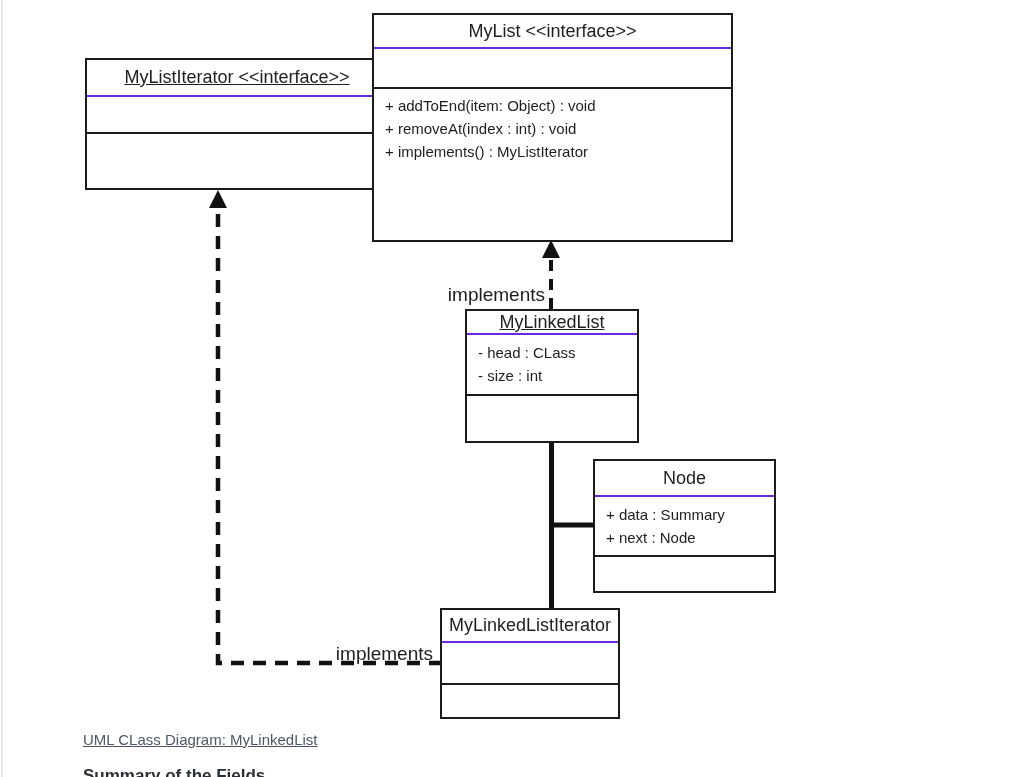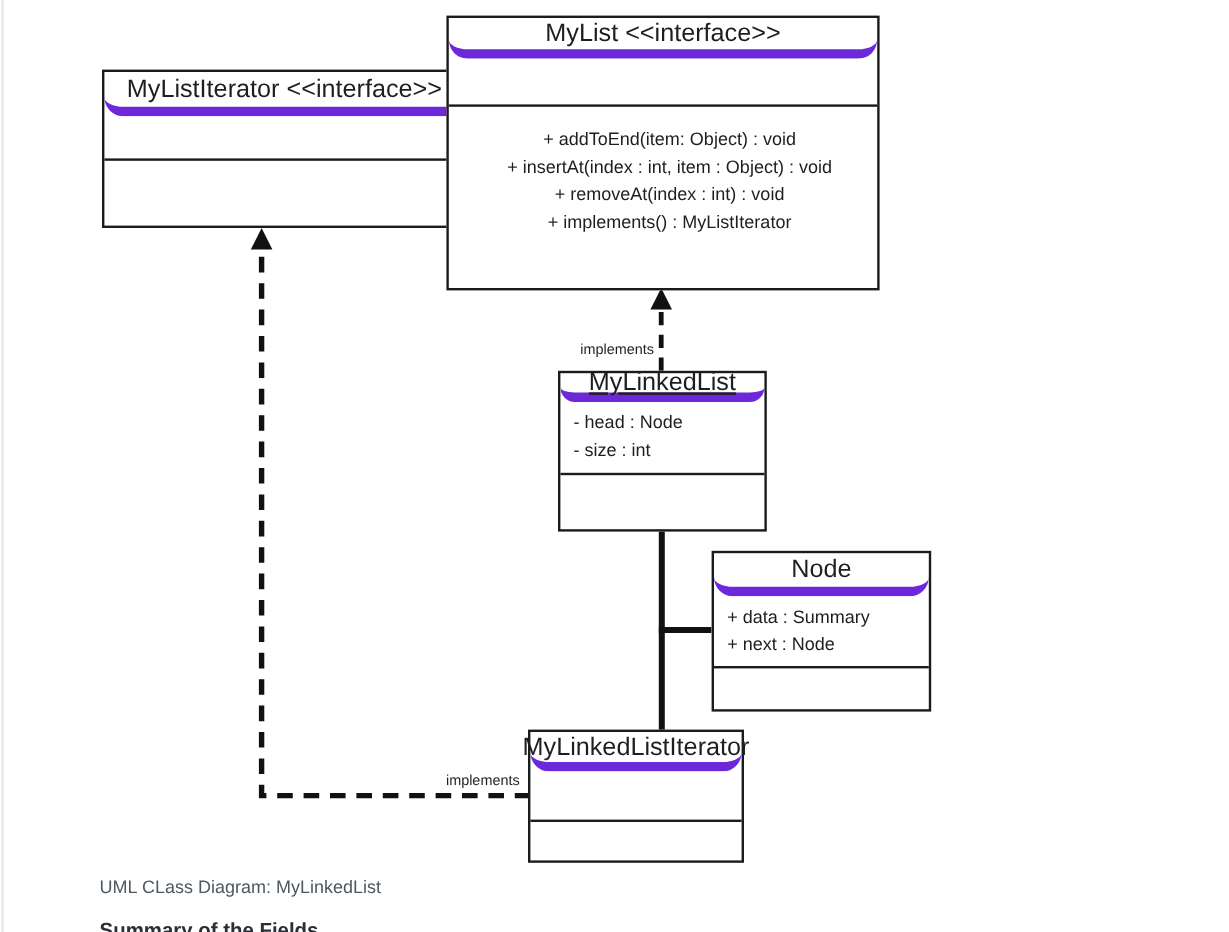--- a/index.html
+++ b/index.html
@@ -3,26 +3,26 @@
 <meta charset="utf-8">
 <style>
   * { margin:0; padding:0; box-sizing:border-box; }
   html,body { width:1024px; height:777px; background:#ffffff; overflow:hidden;
               font-family:"Liberation Sans", sans-serif; }
   .canvas { position:absolute; left:0; top:0; width:1024px; height:777px; background:#ffffff; }
   .left-rule { position:absolute; left:1px; top:0; width:2px; height:777px; background:#e7e7e7; }
   .connectors { position:absolute; left:0; top:0; width:1024px; height:777px; pointer-events:none; }
   .uml-box { position:absolute; background:#ffffff; border:2px solid #1b1b1b; color:#1e1e1e; }
   .uml-title { display:flex; align-items:center; justify-content:center;
-               font-size:21px; color:#1e1e1e; border-bottom:8px solid #6d28d9; white-space:nowrap;border-radius:16px; }
+               font-size:18px; color:#1e1e1e; border-bottom:2px solid #6d28d9; white-space:nowrap; }
   .uml-section { border-bottom:2px solid #1b1b1b; font-size:15px; color:#1e1e1e; overflow:hidden; }
   .uml-section.last { border-bottom:none; }
   .uml-line { line-height:23px; white-space:nowrap; padding-left:11px; }
-  .rel-label { position:absolute; font-size:12px; color:#1e1e1e; text-align:right; white-space:nowrap; }
-  .caption { position:absolute; left:83px; top:731px; font-size:15px; color:#4e5862; white-space:nowrap; }
+  .rel-label { position:absolute; font-size:19px; color:#1e1e1e; text-align:right; white-space:nowrap; }
+  .caption { position:absolute; left:83px; top:731px; font-size:15px; color:#4e5862; white-space:nowrap;text-decoration:underline; }
   .cutoff-heading { position:absolute; left:83px; top:766px; font-size:17px; font-weight:bold;
                     color:#2a2f36; white-space:nowrap; }
 </style>
 </head>
 <body>
 
 <div class="canvas">
 
   <div class="left-rule"></div>
 
@@ -33,40 +33,39 @@
     <line x1="551" y1="309" x2="551" y2="257" stroke="#111111" stroke-width="4" stroke-dasharray="11 8"></line>
     <polygon points="551,240 542,258 560,258" fill="#111111"></polygon>
 
     <line x1="551.5" y1="441" x2="551.5" y2="609" stroke="#111111" stroke-width="5"></line>
     <line x1="549" y1="525" x2="593" y2="525" stroke="#111111" stroke-width="5"></line>
 
     <path d="M 442 663 L 218 663 L 218 207" fill="none" stroke="#111111" stroke-width="4.5" stroke-dasharray="13 9"></path>
     <polygon points="218,190 209,208 227,208" fill="#111111"></polygon>
   </svg>
 
-  <div class="uml-box" style="left:85px; top:58px; width:304px; height:132px;">
+  <div class="uml-box" style="left:85px; top:58px; width:304px; height:132px;text-decoration:underline;">
     <div class="uml-title" style="height:37px;">MyListIterator &lt;&lt;interface&gt;&gt;</div>
     <div class="uml-section" style="height:37px;"></div>
   </div>
 
   <div class="uml-box" style="left:372px; top:13px; width:361px; height:229px;">
     <div class="uml-title" style="height:34px;">MyList &lt;&lt;interface&gt;&gt;</div>
     <div class="uml-section" style="height:40px;"></div>
-    <div class="uml-section last" style="height:151px; padding-top:16px;text-align:center;">
+    <div class="uml-section last" style="height:151px; padding-top:5px;">
       <div class="uml-line">+ addToEnd(item: Object) : void</div>
-      <div class="uml-line">+ insertAt(index : int, item : Object) : void</div>
       <div class="uml-line">+ removeAt(index : int) : void</div>
       <div class="uml-line">+ implements() : MyListIterator</div>
     </div>
   </div>
 
   <div class="uml-box" style="left:465px; top:309px; width:174px; height:134px;">
     <div class="uml-title" style="height:24px;text-decoration:underline;">MyLinkedList</div>
     <div class="uml-section" style="height:61px; padding-top:6px;">
-      <div class="uml-line">- head : Node</div>
+      <div class="uml-line">- head : CLass</div>
       <div class="uml-line">- size : int</div>
     </div>
     <div class="uml-section last" style="height:33px;"></div>
   </div>
 
   <div class="uml-box" style="left:593px; top:459px; width:183px; height:134px;">
     <div class="uml-title" style="height:36px;">Node</div>
     <div class="uml-section" style="height:60px; padding-top:6px;">
       <div class="uml-line">+ data : Summary</div>
       <div class="uml-line">+ next : Node</div>

